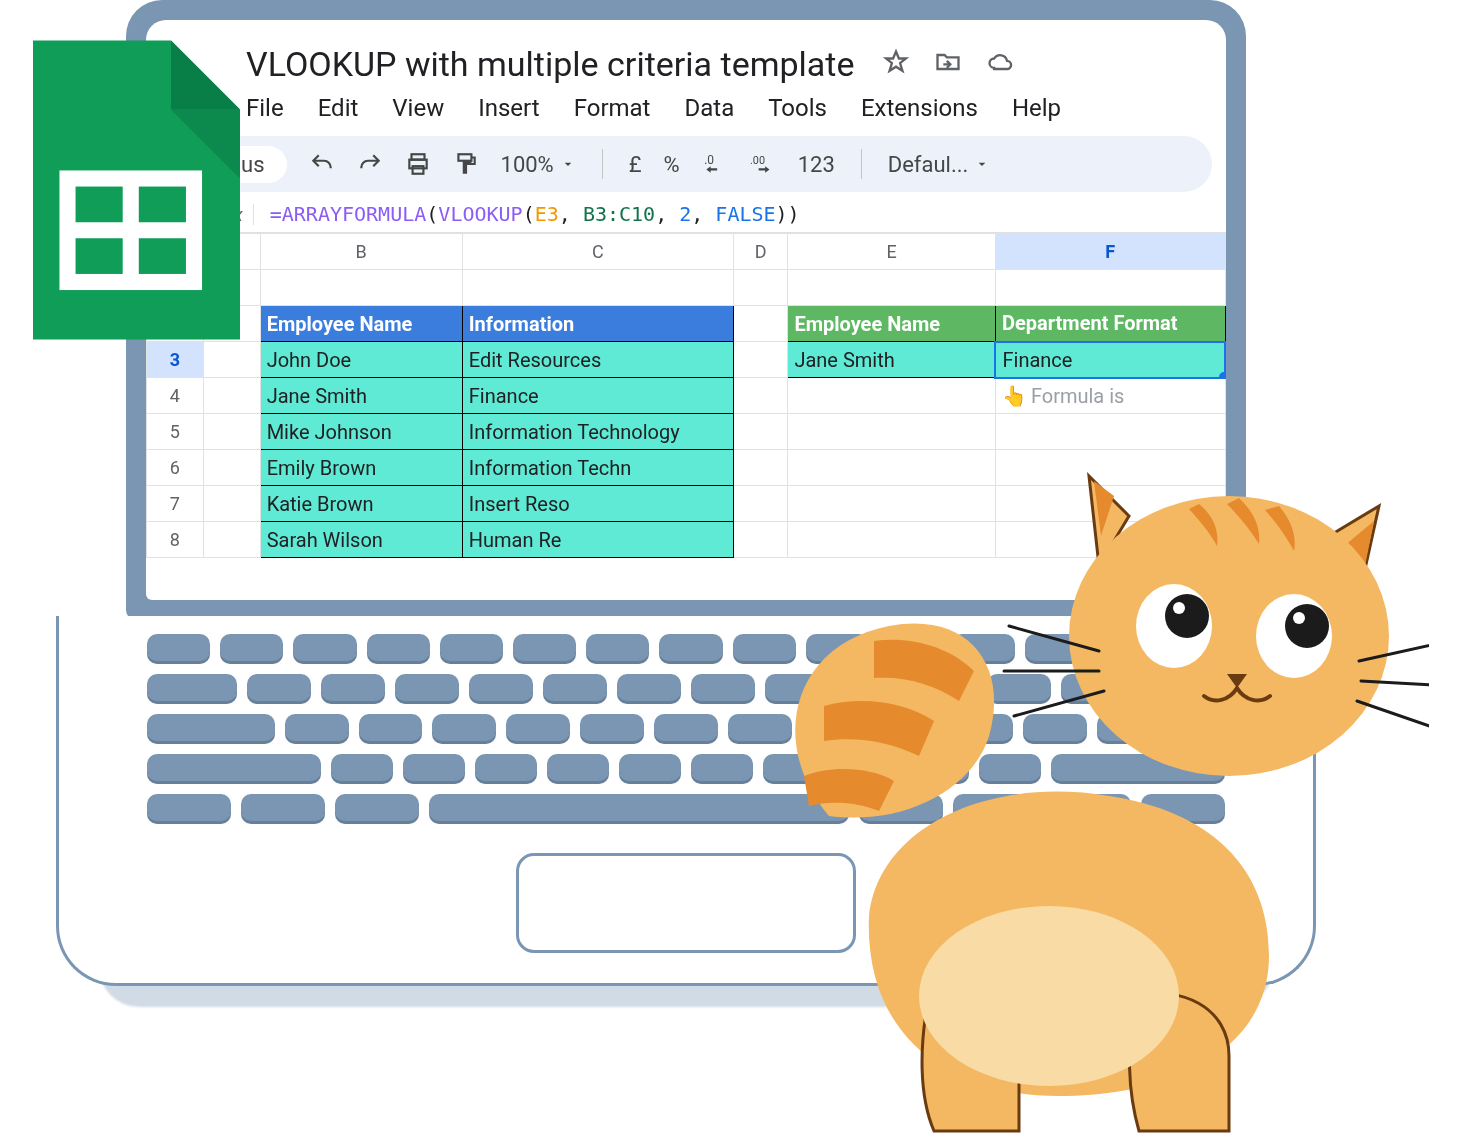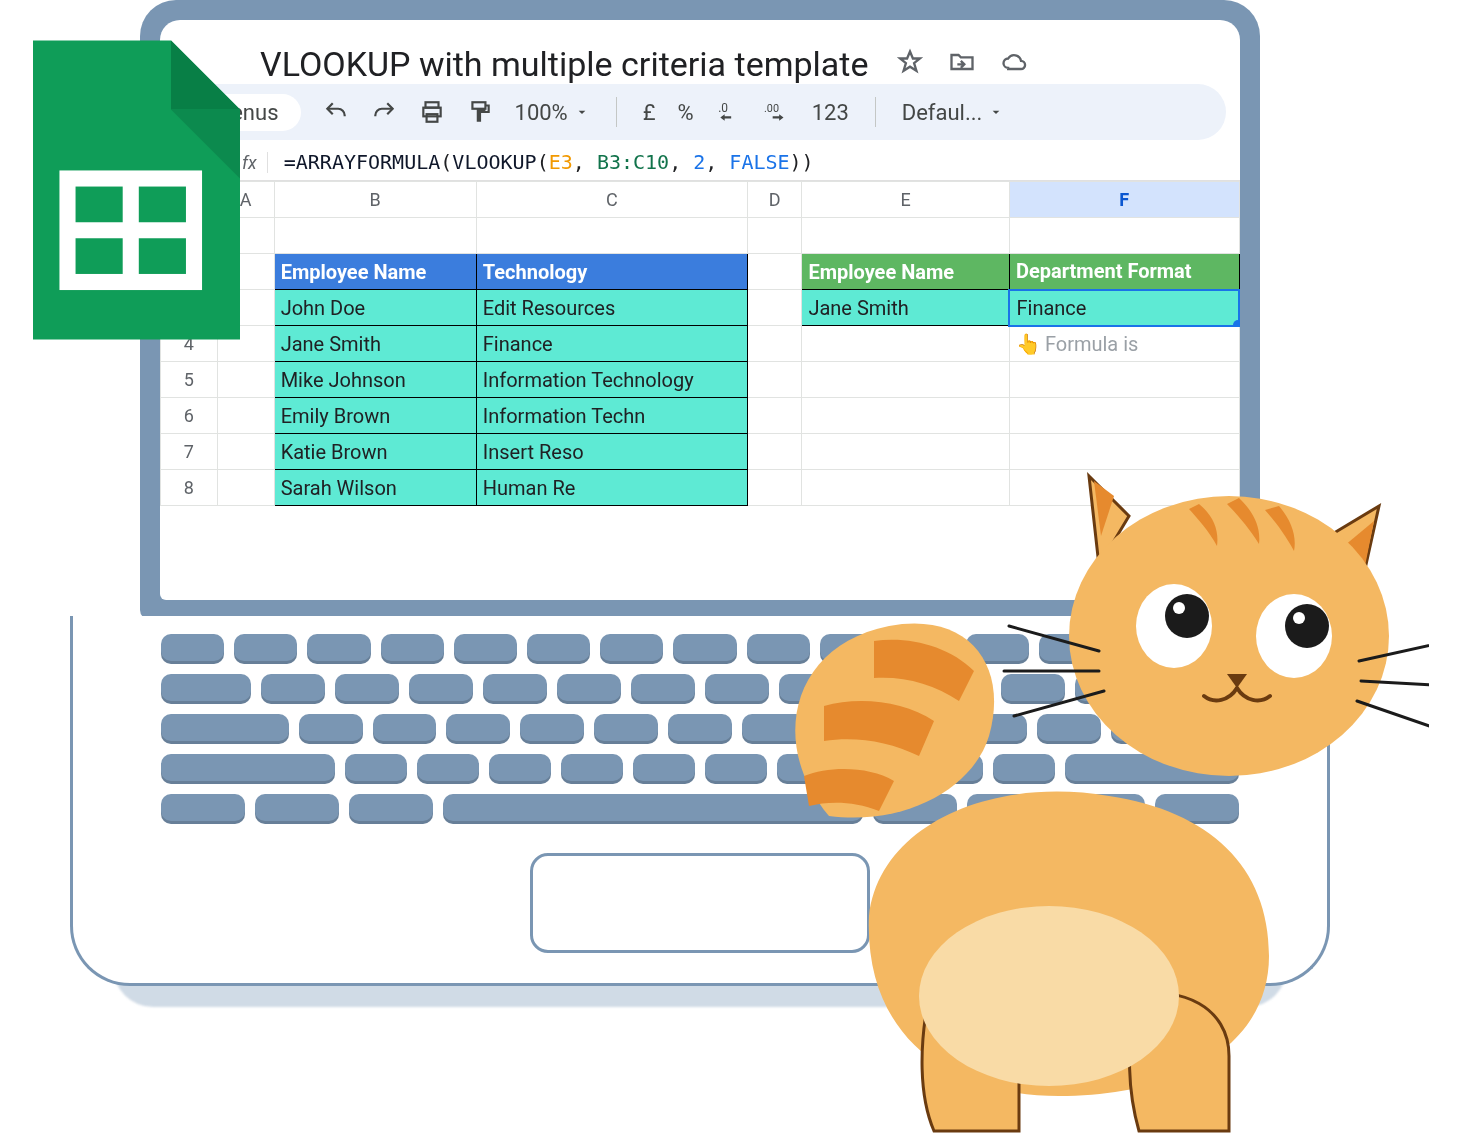--- a/index.html
+++ b/index.html
@@ -7,21 +7,21 @@
     font-family: "Google Sans", Roboto, Arial, sans-serif;
     background: #fff;
     width: 1469px;
     height: 1136px;
     position: relative;
     overflow: hidden;
   }
   
   .laptop {
     position: absolute;
-    left: 70px;
+    left: 56px;
     top: 0;
     width: 1260px;
   }
   .screen-bezel {
     background: #7a96b3;
     border-radius: 36px 36px 10px 10px;
     padding: 20px;
     width: 1120px;
     margin: 0 auto;
     height: 620px;
@@ -142,21 +142,21 @@
     color:#202124;
     border-bottom:1px solid #e0e0e0;
   }
   .namebox-dd{ width:40px; display:flex; justify-content:flex-end;}
   .namebox-dd svg{width:16px;height:16px;color:#5f6368;}
   .fx { font-style: italic; color:#5f6368; font-size:18px; padding:0 10px; border-left:2px solid #eab308; border-right:1px solid #e0e0e0;}
   .formula{
     font-family: Menlo, Consolas, monospace;
     font-size: 20px;
   }
-  .t-func{color:#0f172a;}
+  .t-func{color:#8b5cf6;}
   .t-ref{color:#f29900;}
   .t-range{color:#11734b;}
   .t-num{color:#1a73e8;}
   .t-bool{color:#1a73e8;}
   .t-paren{color:#202124;}
 
   
   .grid {
     position:relative;
     font-size: 20px;
@@ -233,20 +233,31 @@
           <span><svg viewBox="0 0 24 24" fill="none" stroke="currentColor" stroke-width="2">
                 <path d="M3 6h6l2 2h10v10H3z"></path>
                 <path d="M11 11l3 3-3 3M14 14H8"></path>
               </svg></span>
           <span><svg viewBox="0 0 24 24" fill="none" stroke="currentColor" stroke-width="2">
                 <path d="M7 17a4 4 0 010-8 6 6 0 0111 2 3.5 3.5 0 010 7H7z"></path>
               </svg></span>
         </span>
       </div>
 
+      <div class="menubar">
+        <span>File</span>
+        <span>Edit</span>
+        <span>View</span>
+        <span>Insert</span>
+        <span>Format</span>
+        <span>Data</span>
+        <span>Tools</span>
+        <span>Extensions</span>
+        <span>Help</span>
+      </div>
 
       <div class="toolbar">
         <span class="menus-pill">Menus</span>
         <span class="tb-icon">
             <svg viewBox="0 0 24 24" fill="none" stroke="currentColor" stroke-width="2">
               <path d="M9 14l-5-5 5-5"></path>
               <path d="M4 9h10a6 6 0 016 6v1"></path>
             </svg>
           </span>
         <span class="tb-icon">
@@ -340,21 +351,21 @@
                 <td></td>
                 <td></td>
                 <td></td>
                 <td></td>
                 <td></td>
               </tr>
             <tr>
               <th>2</th>
               <td></td>
               <td class="hdr-blue">Employee Name</td>
-              <td class="hdr-blue">Technology</td>
+              <td class="hdr-blue">Information</td>
               <td></td>
               <td class="hdr-green">Employee Name</td>
               <td class="hdr-green">Department Format</td>
             </tr>
             <tr>
               <th class="row-sel">3</th>
               <td></td>
               <td class="data-cell">John Doe</td>
               <td class="data-cell">Edit Resources</td>
               <td></td>

